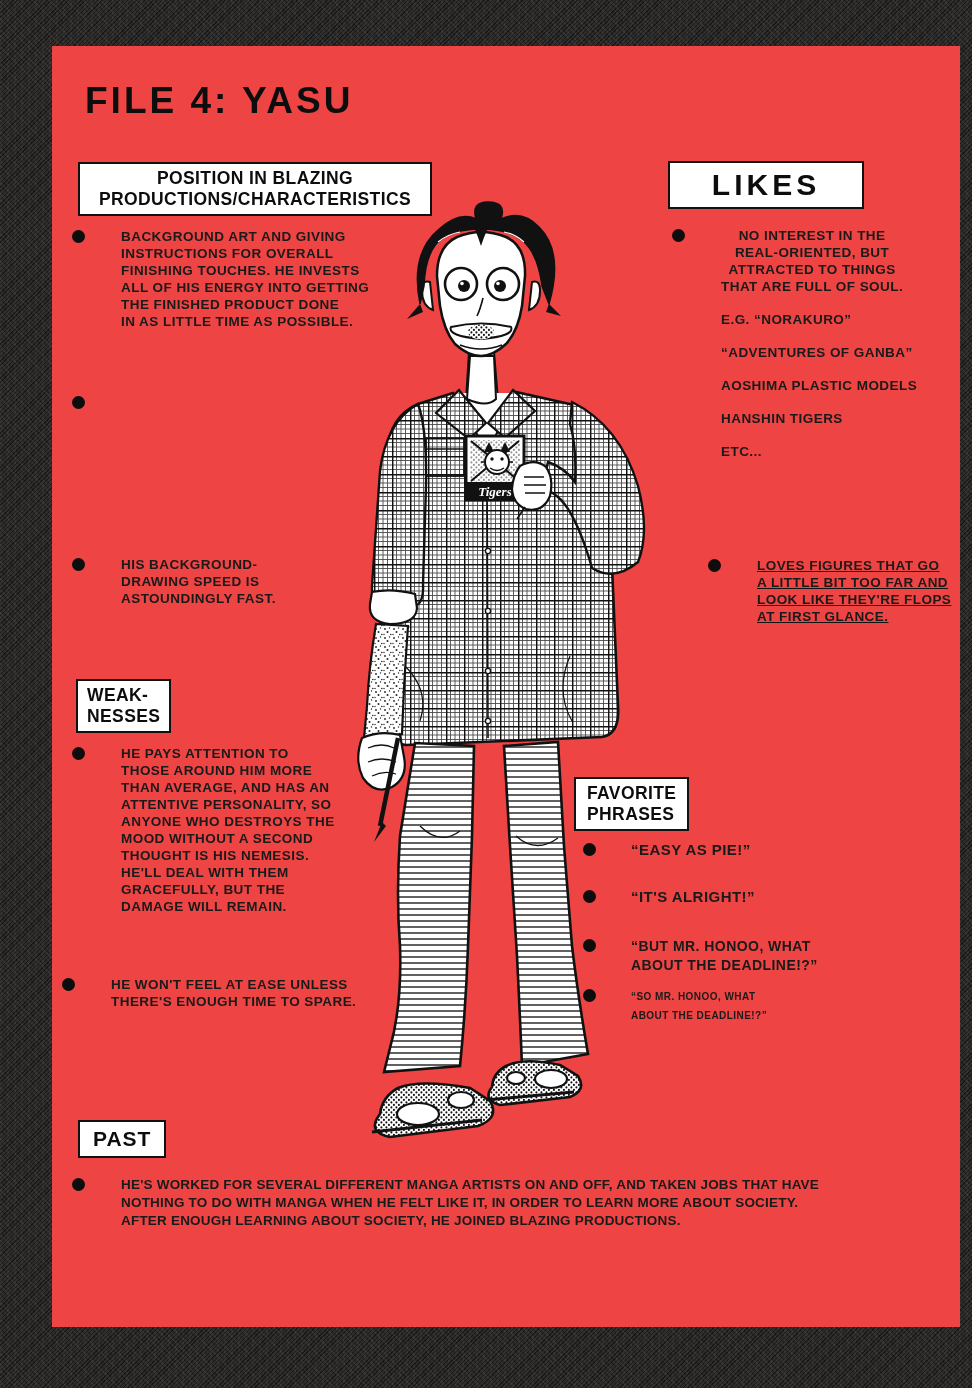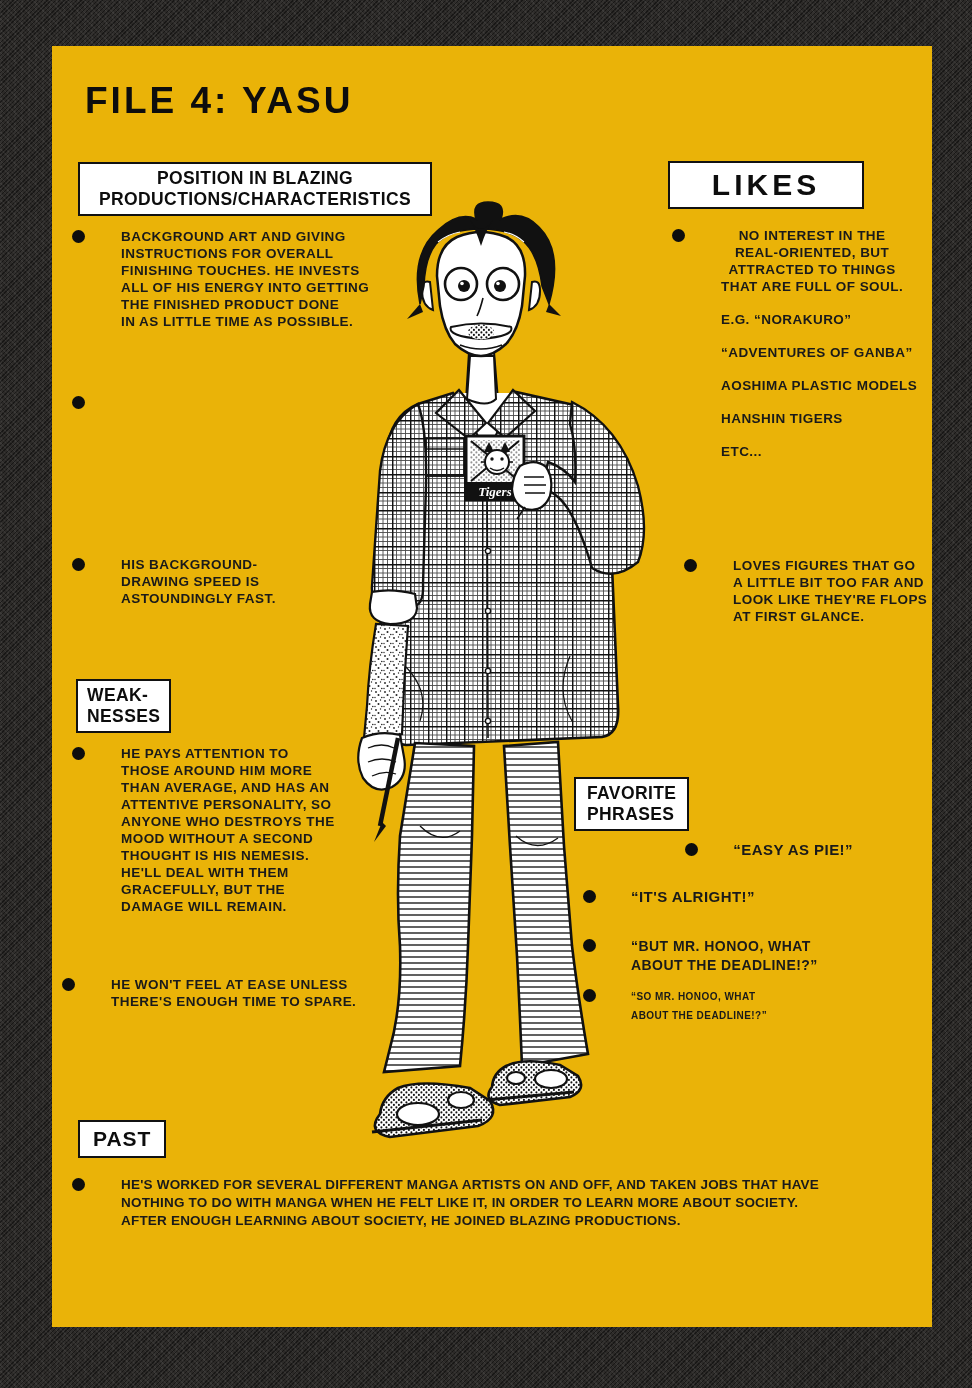--- a/index.html
+++ b/index.html
@@ -7,21 +7,21 @@
     width:972px;height:1388px;position:relative;overflow:hidden;
     background-color:#2c2a28;
     background-image:
       repeating-linear-gradient(45deg, rgba(255,255,255,.055) 0 1px, transparent 1px 4px),
       repeating-linear-gradient(135deg, rgba(0,0,0,.45) 0 1px, transparent 1px 3px),
       repeating-linear-gradient(90deg, rgba(255,255,255,.03) 0 2px, transparent 2px 7px);
     font-family:"Liberation Sans", sans-serif;
   }
   #sheet{
     position:absolute;left:52px;top:46px;width:880px;height:1281px;
-    background:#eab308;color:#141414;
+    background:#ef4444;color:#141414;padding-left:28px;
   }
   .title{
     position:absolute;left:33px;top:34px;
     font-size:37px;font-weight:700;letter-spacing:3px;color:#0d0d0d;
     white-space:nowrap;
   }
   .hbox{
     position:absolute;border:2px solid #111;background:#fff;color:#0d0d0d;
     font-weight:700;white-space:pre-line;
   }
@@ -105,32 +105,32 @@
   </div>
 
   <div class="examples" style="left:645px;top:265px;">
     <div class="btxt">E.G. “NORAKURO”</div>
     <div class="btxt">“ADVENTURES OF GANBA”</div>
     <div class="btxt">AOSHIMA PLASTIC MODELS</div>
     <div class="btxt">HANSHIN TIGERS</div>
     <div class="btxt">ETC...</div>
   </div>
 
-  <div class="bullet" style="left:632px;top:511px;width:250px;">
+  <div class="bullet" style="left:656px;top:511px;width:250px;text-decoration:underline;">
     <span class="dot"></span>
     <div class="btxt">LOVES FIGURES THAT GO
 A LITTLE BIT TOO FAR AND
 LOOK LIKE THEY'RE FLOPS
 AT FIRST GLANCE.</div>
   </div>
 
   <div class="hbox box-fav">FAVORITE
 PHRASES</div>
 
-  <div class="bullet" style="left:531px;top:795px;width:270px;gap:11px;justify-content:flex-end;">
+  <div class="bullet" style="left:531px;top:795px;width:270px;gap:11px;">
     <span class="dot"></span>
     <div class="btxt" style="font-size:15px;">“EASY AS PIE!”</div>
   </div>
   <div class="bullet" style="left:531px;top:842px;width:270px;gap:11px;">
     <span class="dot"></span>
     <div class="btxt" style="font-size:15px;">“IT'S ALRIGHT!”</div>
   </div>
   <div class="bullet" style="left:531px;top:891px;width:270px;gap:11px;">
     <span class="dot"></span>
     <div class="btxt" style="font-size:14px;line-height:19px;">“BUT MR. HONOO, WHAT

